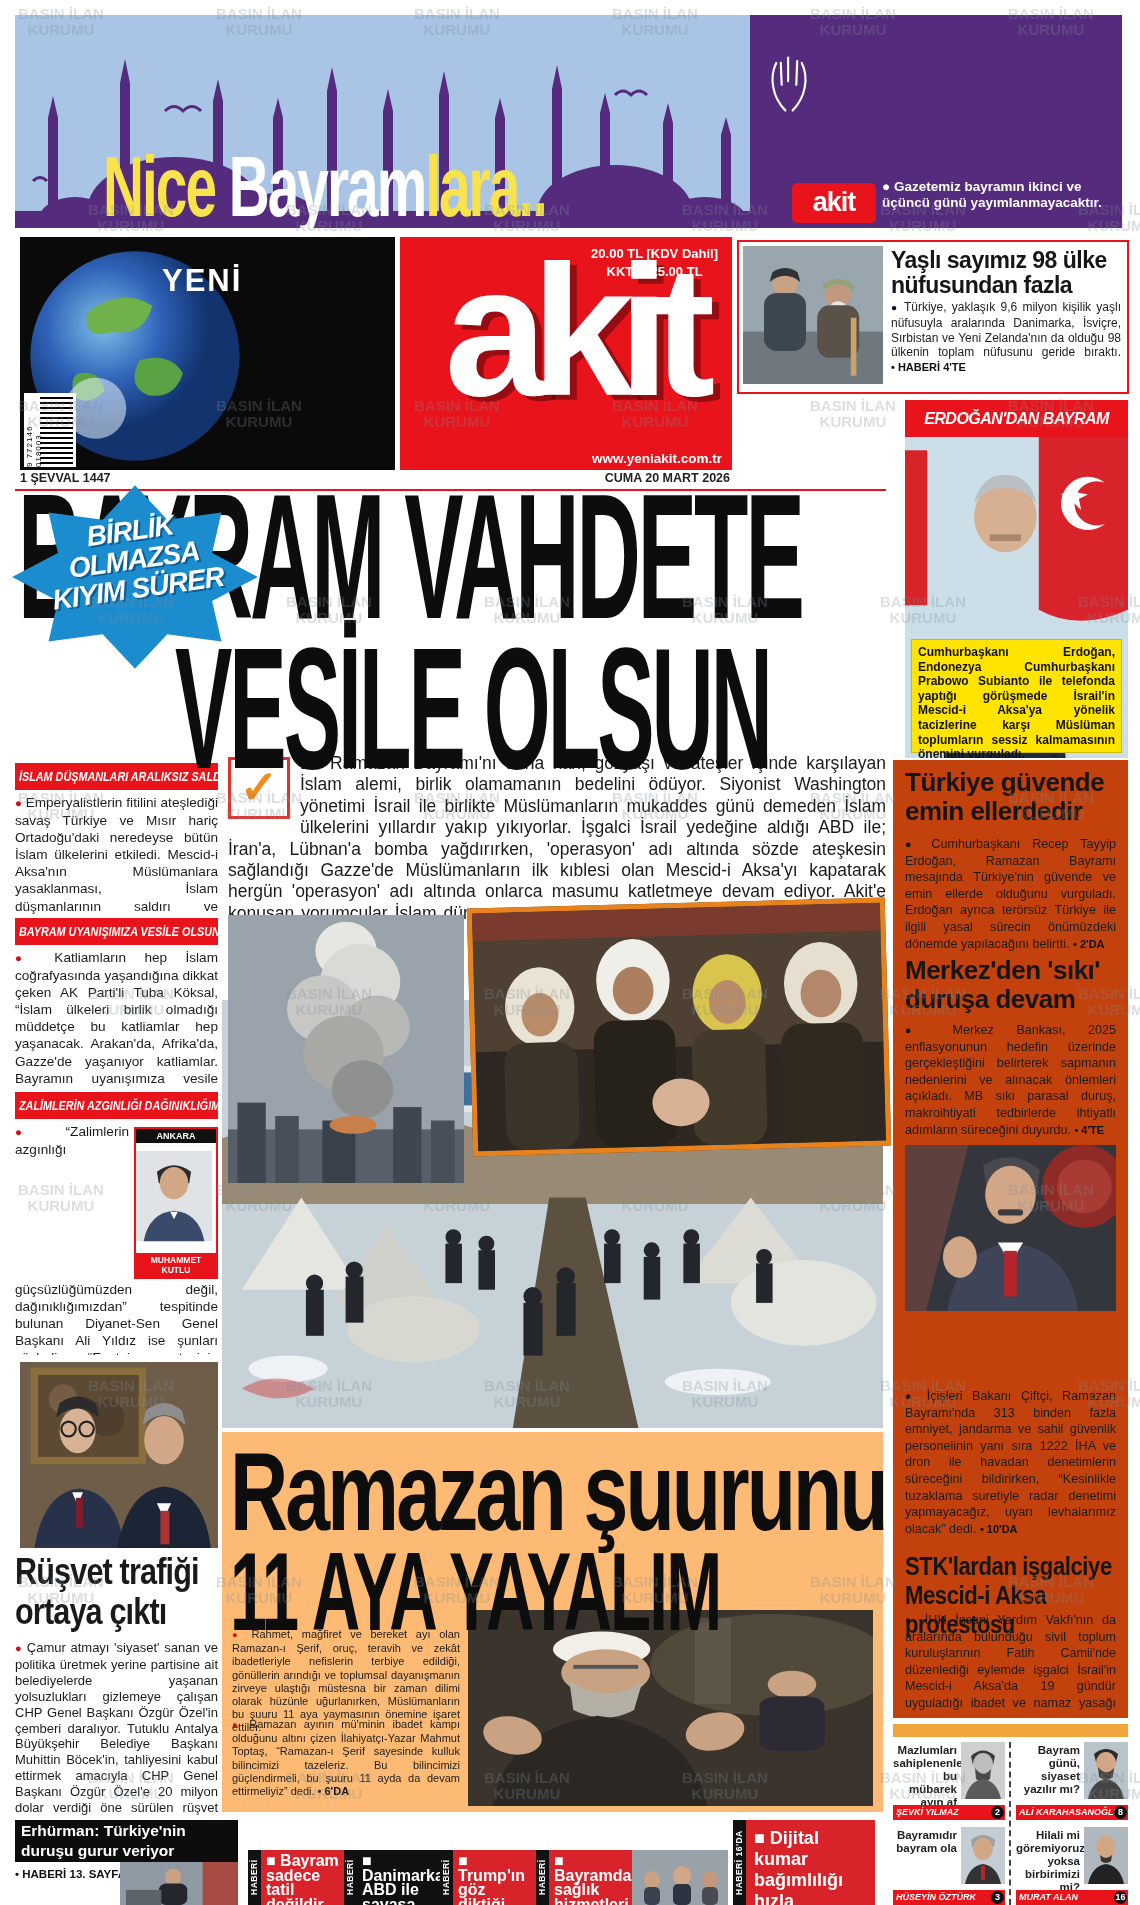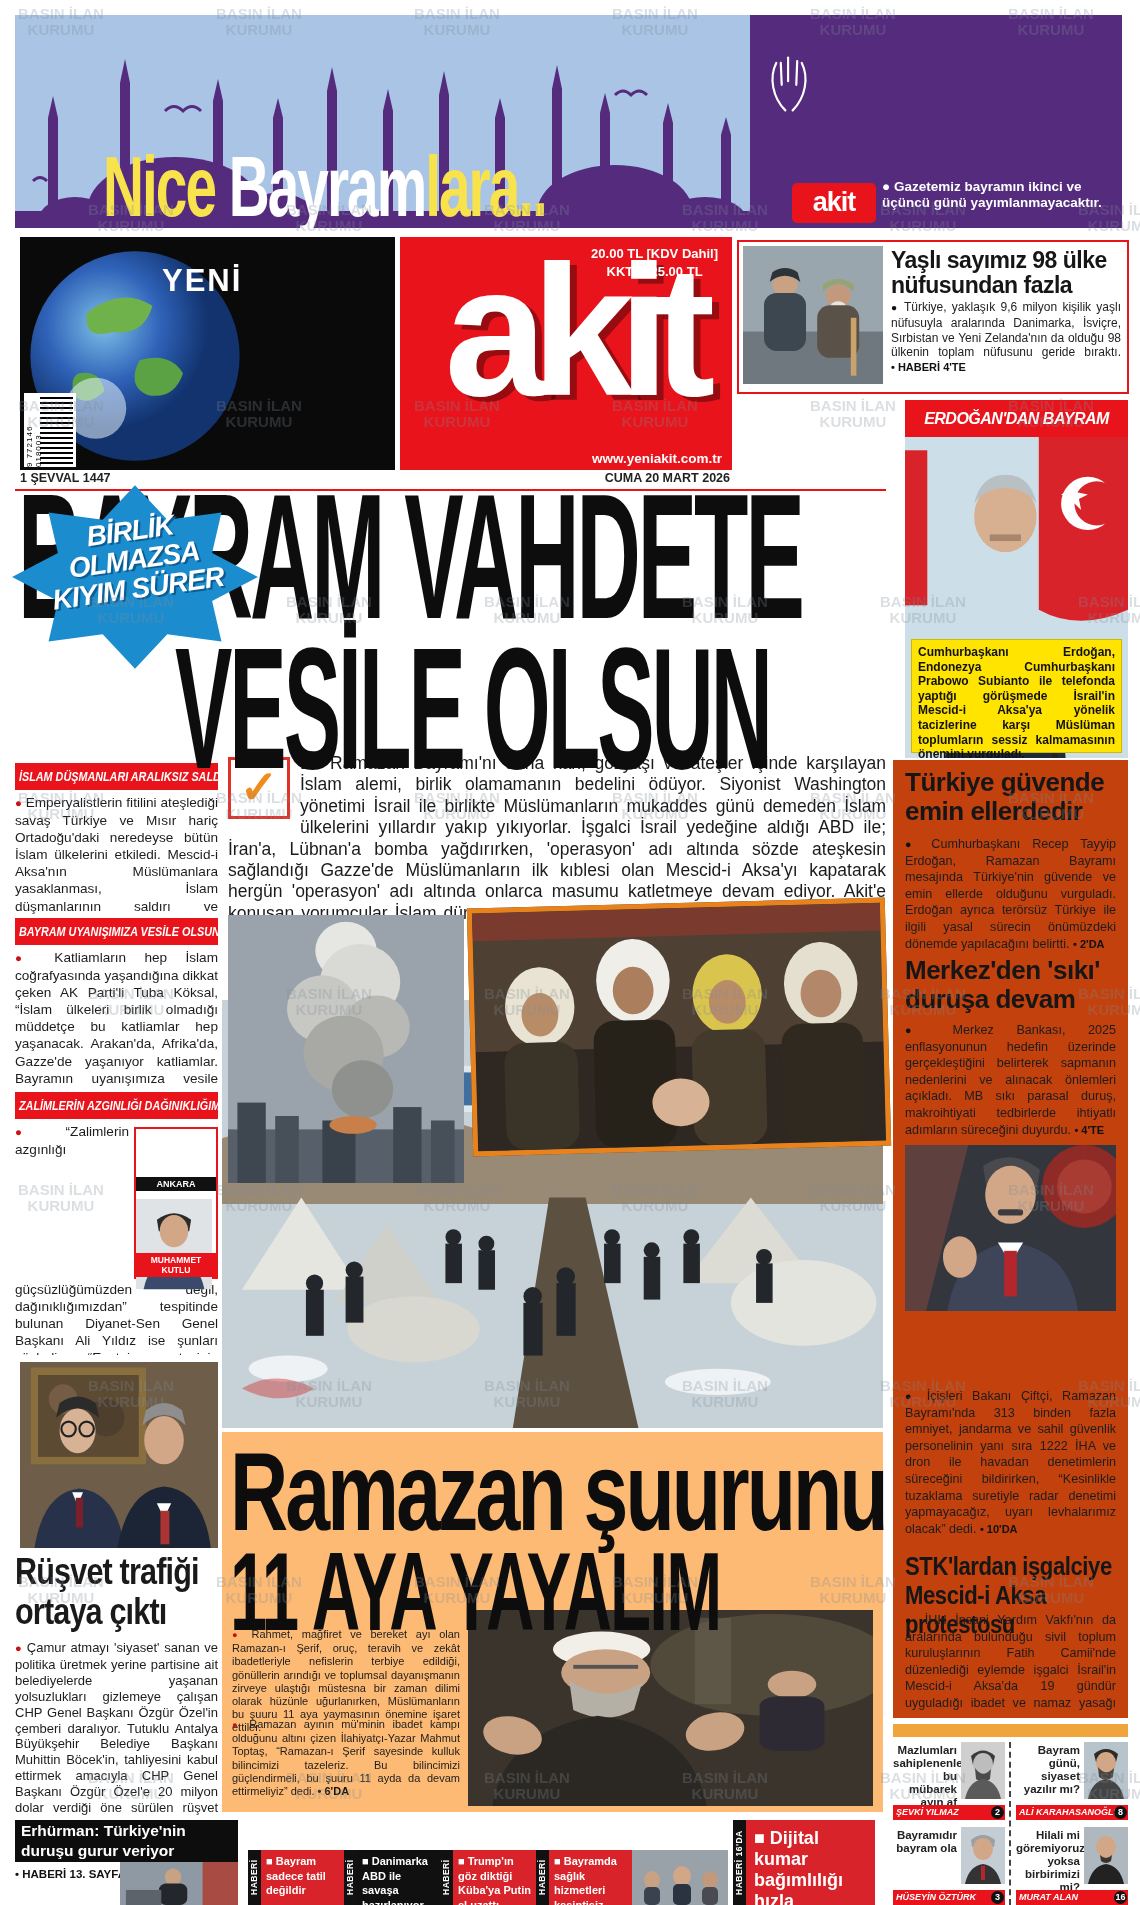--- a/index.html
+++ b/index.html
@@ -96,21 +96,21 @@
   .ccell .tz{position:absolute;left:0;top:2px;width:64px;text-align:right;font-weight:bold;font-size:11.5px;line-height:13px;color:#222;}
   .ccell .cph{position:absolute;right:0;top:0;width:44px;height:57px;overflow:hidden;}
   .ccell .cph svg{width:100%;height:100%;display:block;}
   .nbar{position:absolute;left:0;right:0;bottom:0;height:15px;background:#e8131b;color:#fff;
         font-style:italic;font-weight:bold;font-size:9px;line-height:15px;padding-left:3px;}
   .ncirc{position:absolute;right:1px;top:1px;width:13px;height:13px;background:#111;border-radius:50%;
          color:#fff;font-size:9px;line-height:13px;text-align:center;font-style:normal;}
   
   .vlabel{position:absolute;width:13px;background:#111;color:#fff;font-weight:bold;font-size:8.5px;
           writing-mode:vertical-rl;transform:rotate(180deg);text-align:center;letter-spacing:.5px;}
-  .sbox{position:absolute;height:55px;color:#fff;font-weight:bold;font-size:11px;line-height:14.5px;
+  .sbox{position:absolute;height:55px;color:#fff;font-weight:bold;font-size:16px;line-height:14.5px;
         padding:4px 5px;box-sizing:border-box;overflow:hidden;}
   .sred{background:#d8232a;} .sblack{background:#101010;}
   #dij-box{left:746px;top:1820px;width:129px;height:85px;background:#d8232a;color:#fff;font-weight:bold;
            font-size:18px;line-height:21px;padding:8px 8px;box-sizing:border-box;}
   
   .wm{position:absolute;z-index:60;color:rgba(130,140,150,.28);font-weight:bold;font-size:15px;line-height:16px;
       text-align:center;white-space:pre;pointer-events:none;}
 </style>
 </head>
 <body>
@@ -243,21 +243,21 @@
   <div class="rh" style="top:918px;">
       <span>BAYRAM UYANIŞIMIZA VESİLE OLSUN</span>
     </div>
   <div class="bd lc" style="top:949px;height:140px;"><span>Katliamların hep İslam coğrafyasında yaşandığına dikkat çeken AK Parti'li Tuba Köksal, “İslam ülkeleri birlik olmadığı müddetçe bu katliamlar hep yaşanacak. Arakan'da, Afrika'da, Gazze'de yaşanıyor katliamlar. Bayramın uyanışımıza vesile olmasını, ümmetin kurtulmasını diliyorum” diye konuştu.</span></div>
 
   <div class="rh" style="top:1092px;">
       <span>ZALİMLERİN AZGINLIĞI DAĞINIKLIĞIMIZDAN</span>
     </div>
   <div class="bd lc" style="top:1123px;height:232px;">
     <span id="mug">
-      <span class="loc" style="display:block;margin-top:48px;">ANKARA</span>
+      <span class="loc" style="display:block;">ANKARA</span>
       <svg viewBox="0 0 80 95" style="width:76px;height:106px;display:block;">
         <rect width="80" height="95" fill="#dfe3e6"></rect>
         <path d="M22 22 q18 -14 36 0 l-2 12 h-32z" fill="#2b2b2b"></path>
         <ellipse cx="40" cy="34" rx="15" ry="17" fill="#d2a787"></ellipse>
         <path d="M8 95 q6 -30 32 -32 q26 2 32 32z" fill="#3a4a6b"></path>
         <path d="M36 64 l4 8 l4 -8z" fill="#fff"></path>
       </svg>
       <span class="nm">MUHAMMET KUTLU</span>
     </span>
     <span>“Zalimlerin azgınlığı güçsüzlüğümüzden değil, dağınıklığımızdan” tespitinde bulunan Diyanet-Sen Genel Başkanı Ali Yıldız ise şunları söyledi: “Epstein çetesinin şantajla kuklaya çevirdiği ABD, Körfezi Ramazan ayında adeta cehenneme çevirdi. Gazze'de 70 bin kardeşimiz katledildi. Müslümanların dağınıklığı, zalimlerin iştahını kabartıyor.”</span>

